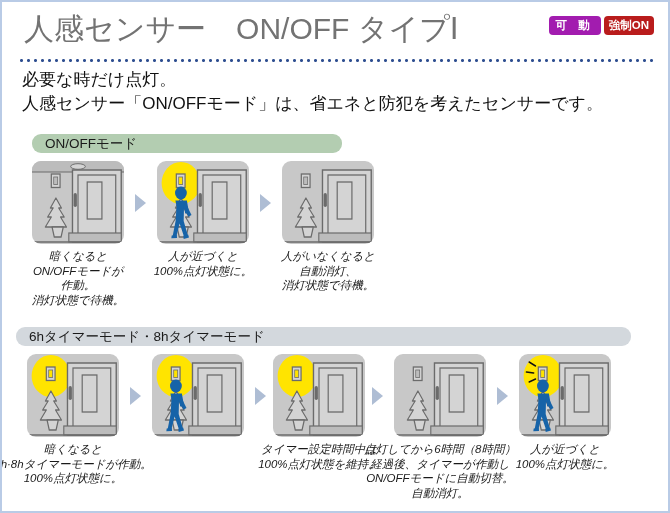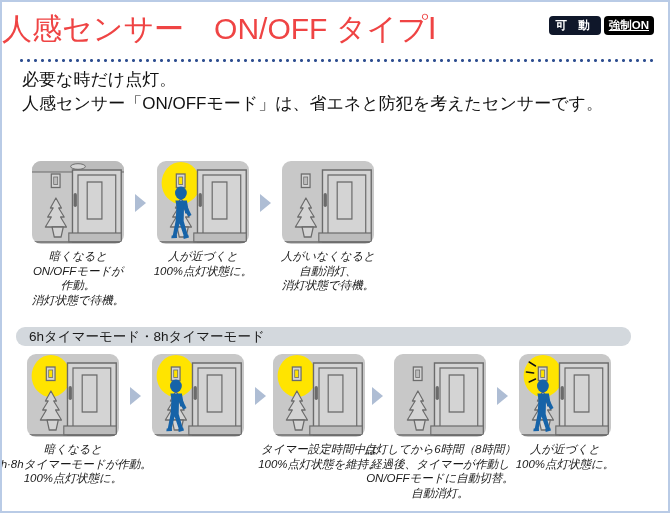--- a/index.html
+++ b/index.html
@@ -17,44 +17,45 @@
   }
 
   
   .title-row {
     position: absolute;
     left: 0; top: 6px;
     width: 670px; height: 42px;
     display: flex; align-items: center;
   }
   .page-title {
+    margin-left: 22px;
     font-size: 30px;
     line-height: 1;
-    color: #ef4444;
+    color: #737373;
     letter-spacing: 0px;
     white-space: nowrap;
   }
   .badges {
     position: absolute;
     right: 14px; top: 14px;
     display: flex; align-items: center; gap: 3px;
   }
   .badge {
     display: inline-flex; align-items: center; justify-content: center;
     height: 19px;
     border-radius: 4px;
     color: #ffffff;
     font-size: 11.5px;
     font-weight: bold;
     padding: 0 6px;
     letter-spacing: 2px;
     white-space: nowrap;
   }
-  .badge.kado { background: #0f172a; letter-spacing: 4px; padding: 4px 7px; }
-  .badge.force { background: #000000; letter-spacing: 0px; padding: 0 5px; text-decoration: underline; }
+  .badge.kado { background: #a21caf; letter-spacing: 4px; padding: 4px 7px; }
+  .badge.force { background: #b91c1c; letter-spacing: 0px; padding: 0 5px; }
 
   
   .divider {
     position: absolute;
     left: 16px; top: 57px;
     width: 638px; height: 3px;
     background-image: radial-gradient(circle, #2f4f91 1.3px, rgba(0,0,0,0) 1.6px);
     background-size: 7px 3px;
     background-repeat: repeat-x;
   }
@@ -125,20 +126,21 @@
     <span class="badge force">強制ON</span>
   </div>
 
   <div class="divider"></div>
 
   <div class="lead">
     <div>必要な時だけ点灯。</div>
     <div>人感センサー「ON/OFFモード」は、省エネと防犯を考えたセンサーです。</div>
   </div>
 
+  <div class="section-header green" style="left:30px; top:132px; width:310px;">ON/OFFモード</div>
 
   <div class="flow" id="flow-onoff" style="left:30px; top:159px;">
       <div class="step" style="width: 92px;">
         <div class="scene" style="width: 92px; height: 83px;">
           <svg width="92" height="83" viewBox="0 0 100 83" preserveAspectRatio="none" xmlns="http://www.w3.org/2000/svg">
             <rect x="-1" y="-1" width="102" height="12" fill="#bcbcbc" stroke="#6b6b6b" stroke-width="1"></rect>
             <ellipse cx="50" cy="5.5" rx="8" ry="2.8" fill="#d4d4d4" stroke="#6b6b6b" stroke-width="1"></ellipse>
             <rect x="44" y="9" width="53" height="72" fill="#d4d4d4" stroke="#6b6b6b" stroke-width="1.5"></rect>
             <rect x="50" y="14" width="41" height="63" fill="#d4d4d4" stroke="#6b6b6b" stroke-width="1.3"></rect>
             <rect x="60" y="21" width="16" height="37" fill="#d4d4d4" stroke="#6b6b6b" stroke-width="1.3"></rect>

